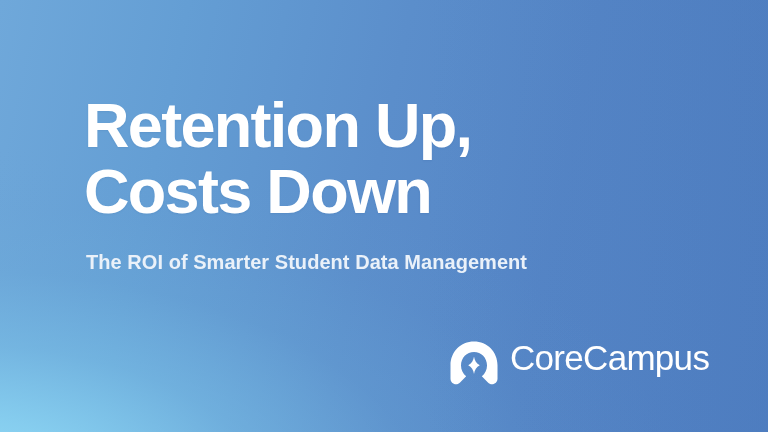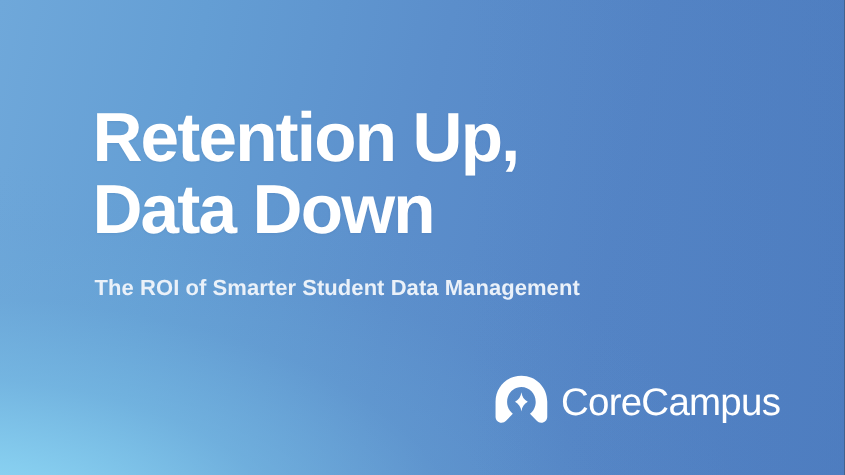--- a/index.html
+++ b/index.html
@@ -78,21 +78,21 @@
     letter-spacing: 0.05px;
     line-height: 1.3;
   }
 
   
   .logo-lockup {
     position: absolute;
     left: 449px;
     top: 340px;
     display: flex;
-    align-items: center;
+    align-items: flex-start;
     gap: 11px;
   }
 
   .logo-mark {
     width: 50px;
     height: 50px;
     display: block;
     flex: none;
   }
 
@@ -109,21 +109,21 @@
 <body>
 
 <div class="slide">
 
   <div class="bg-base"></div>
   <div class="bg-glow"></div>
   <div class="bg-shade"></div>
 
   <div class="content">
     <h1 class="headline">Retention Up,
-Data Down</h1>
+Costs Down</h1>
     <p class="subtitle">The ROI of Smarter Student Data Management</p>
   </div>
 
   <div class="logo-lockup">
     <svg class="logo-mark" viewBox="0 0 100 100" aria-hidden="true">
 
       <path fill="#ffffff" fill-rule="evenodd" d="
         M50 3
         C23.5 3 3 23.8 3 50.5
         L3 77.5

